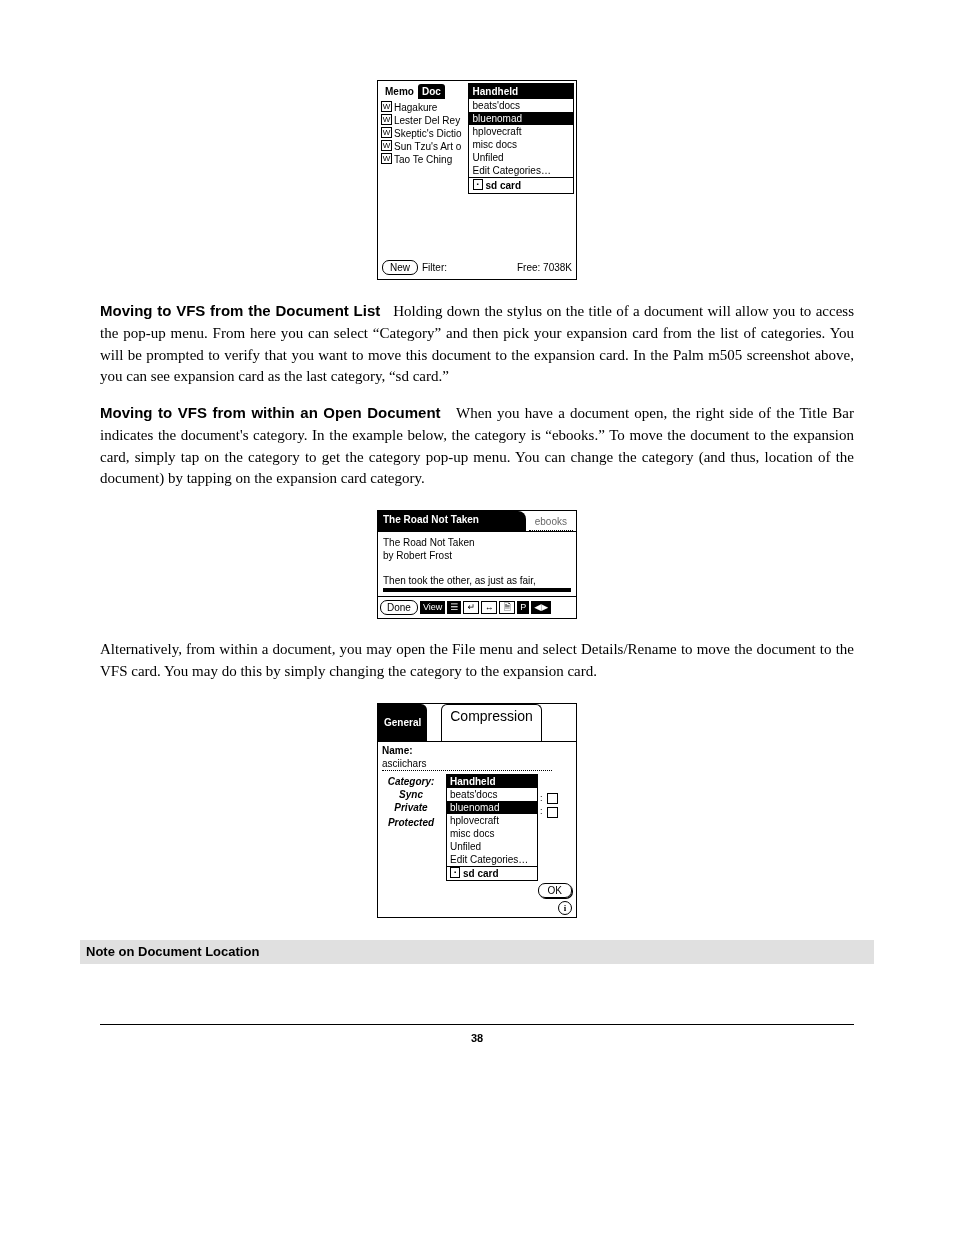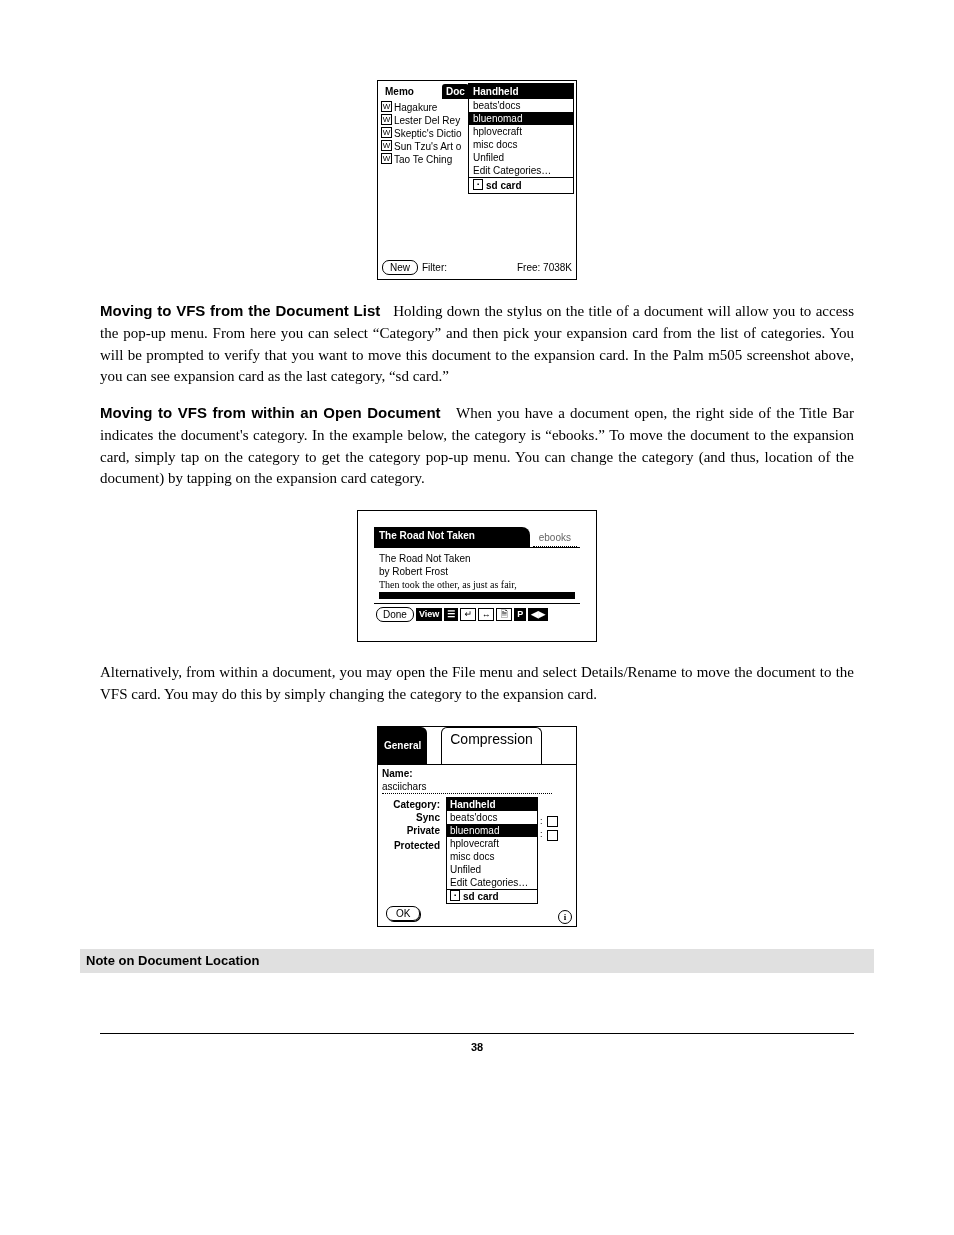--- a/index.html
+++ b/index.html
@@ -18,63 +18,63 @@
     border: 1px solid #000;
     background: #fff;
     font-family: Arial, sans-serif;
     font-size: 10px;
     line-height: 1.3;
     box-sizing: border-box;
   }
   .ss1 { width: 200px; height: 200px; position: relative; }
   .ss1-top { display: flex; }
   .ss1-left { width: 90px; }
-  .ss1-tabs { display: flex; padding: 3px 0 0 3px; gap: 24px; }
+  .ss1-tabs { display: flex; padding: 3px 0 0 3px; }
   .ss1-tab { font-weight: bold; font-size: 10px; padding: 1px 4px; }
   .ss1-tab-active { background: #000; color: #fff; border-radius: 3px 3px 0 0; }
   .ss1-tab-inactive { color: #000; }
   .ss1-list { padding: 2px 3px; }
   .ss1-list-item { display: flex; align-items: start; gap: 2px; font-size: 10px; }
   .ss1-icon-w { font-size: 8px; border: 1px solid #000; width: 9px; text-align: center; line-height: 9px; }
   .ss1-dropdown { width: 105px; border: 1px solid #000; margin: 2px 2px 0 0; }
   .ss1-dd-header { background: #000; color: #fff; font-weight: bold; padding: 1px 4px; font-size: 10px; }
   .ss1-dd-item { padding: 0 4px; font-size: 10px; }
   .ss1-dd-item-hl { background: #000; color: #fff; padding: 0 4px; font-size: 10px; }
   .ss1-dd-foot { border-top: 1px solid #000; padding: 1px 4px; font-weight: bold; display: flex; gap: 3px; font-size: 10px; }
   .ss1-bottom { position: absolute; bottom: 4px; left: 4px; right: 4px; display: flex; align-items: center; gap: 4px; font-size: 10px; }
   .ss1-new-btn { border: 1px solid #000; border-radius: 7px; padding: 0px 7px; font-size: 10px; }
 
-  .ss2 { width: 240px; padding: 16px; }
+  .ss2 { width: 200px; padding: 0; }
   .ss2-title { display: flex; border-bottom: 1px solid #000; }
   .ss2-title-main { background: #000; color: #fff; font-weight: bold; padding: 2px 5px; font-size: 10px; flex: 1; border-radius: 0 8px 0 0; }
   .ss2-title-cat { padding: 2px 6px; font-size: 10px; color: #666; border-bottom: 1px dotted #000; margin: 2px 3px 0 3px; }
   .ss2-body { padding: 4px 5px; font-size: 10px; }
   .ss2-body p { margin: 0; }
   .ss2-stanza { margin-top: 14px; }
   .ss2-foot { display: flex; align-items: center; gap: 2px; padding: 3px 2px; border-top: 1px solid #000; }
   .ss2-done { border: 1px solid #000; border-radius: 7px; padding: 0 6px; font-size: 10px; }
-  .ss2-tool { background: #000; color: #fff; font-size: 9px; padding: 1px 3px; font-weight: bold; }
+  .ss2-tool { background: #000; color: #fff; font-size: 9px; padding: 1px 3px; }
   .ss2-tool-box { border: 1px solid #000; font-size: 9px; padding: 0 2px; min-width: 10px; text-align: center; }
 
   .ss3 { width: 200px; }
   .ss3-tabs { display: flex; border-bottom: 1px solid #000; }
   .ss3-tab-a { background: #000; color: #fff; font-weight: bold; padding: 12px 6px; font-size: 10px; border-radius: 0 6px 0 0; }
   .ss3-tab-b { font-weight: normal; padding: 2px 8px; font-size: 14px; border: 1px solid #000; border-bottom: none; margin-left: 14px; border-radius: 6px 6px 0 0; }
   .ss3-body { padding: 2px 4px; font-size: 10px; }
   .ss3-row { display: flex; align-items: start; }
-  .ss3-label { font-weight: bold; width: 60px; text-align: right; padding-right: 4px; }
+  .ss3-label { font-weight: bold; width: 60px; text-align: center; padding-right: 4px; font-style: italic; }
   .ss3-val-name { border-bottom: 1px dotted #000; flex: 1; margin-right: 20px; }
   .ss3-dd { border: 1px solid #000; width: 90px; margin-left: 2px; }
   .ss3-dd-h { background: #000; color: #fff; font-weight: bold; padding: 0 3px; }
   .ss3-dd-i { padding: 0 3px; }
   .ss3-dd-hl { background: #000; color: #fff; padding: 0 3px; }
   .ss3-check { border: 1px solid #000; width: 9px; height: 9px; display: inline-block; margin-left: 4px; }
   .ss3-ok { border: 1px solid #000; border-radius: 7px; padding: 0 9px; font-size: 10px; margin: 2px 0 3px 4px; display: inline-block; box-shadow: 1px 1px 0 #000; }
   .ss3-info { border: 1px solid #000; border-radius: 50%; width: 12px; height: 12px; text-align: center; line-height: 12px; font-size: 9px; display: inline-block; font-family: serif; font-weight: bold; }
-  .ss3-foot { display: flex; justify-content: space-between; align-items: flex-end; border-top: 0; }
+  .ss3-foot { display: flex; justify-content: space-between; align-items: flex-end; border-top: 0; flex-direction: column; }
   .ss3-foot-left { display: flex; align-items: center; gap: 4px; }
   .ss3-dd-foot { border-top: 1px solid #000; padding: 0 3px; font-weight: bold; display: flex; gap: 3px; }
 
   p.para { text-align: justify; margin: 0 0 14px 0; }
   .runin { font-family: Arial, sans-serif; font-weight: bold; }
   .section-header {
     background: #e0e0e0;
     font-family: Arial, sans-serif;
     font-weight: bold;
     font-size: 13px;
@@ -158,21 +158,21 @@
 </p>
 
 <div class="screenshot ss2">
   <div class="ss2-title">
     <div class="ss2-title-main">The Road Not Taken</div>
     <div class="ss2-title-cat">ebooks</div>
   </div>
   <div class="ss2-body">
     <p>The Road Not Taken</p>
     <p>by Robert Frost</p>
-    <p style="font-style: italic; border-bottom:7px solid #000000; padding-bottom:1px;font-family:Liberation Serif, serif;"><span style="font-style:normal">Then took the other, as just as fair,</span></p>
+    <p style="margin-top:12px; font-style: italic; border-bottom:4px solid #000000; padding-bottom:1px;"><span style="font-style:normal">Then took the other, as just as fair,</span></p>
   </div>
   <div class="ss2-foot">
     <span class="ss2-done">Done</span>
     <span class="ss2-tool">View</span>
     <span class="ss2-tool">☰</span>
     <span class="ss2-tool-box">↵</span>
     <span class="ss2-tool-box">↔</span>
     <span class="ss2-tool-box">🗎</span>
     <span class="ss2-tool">P</span>
     <span class="ss2-tool">◀▶</span>

